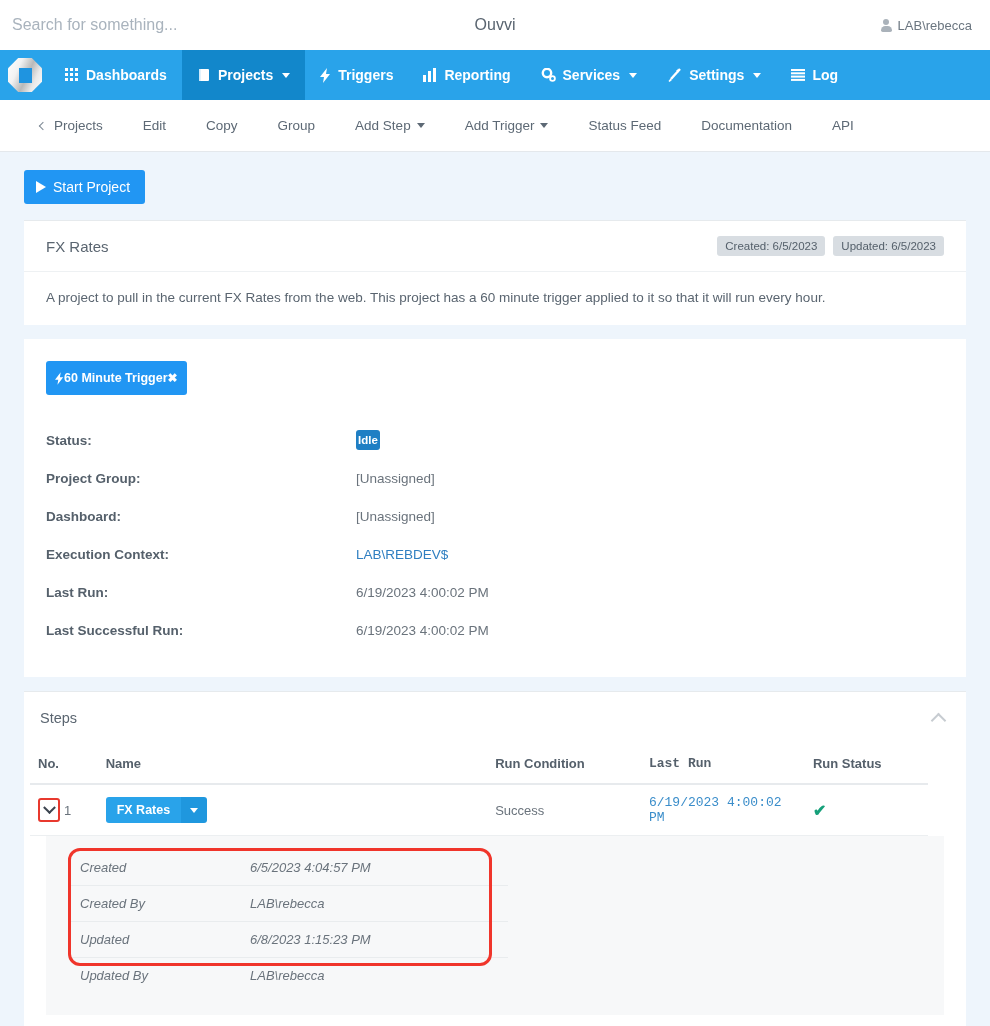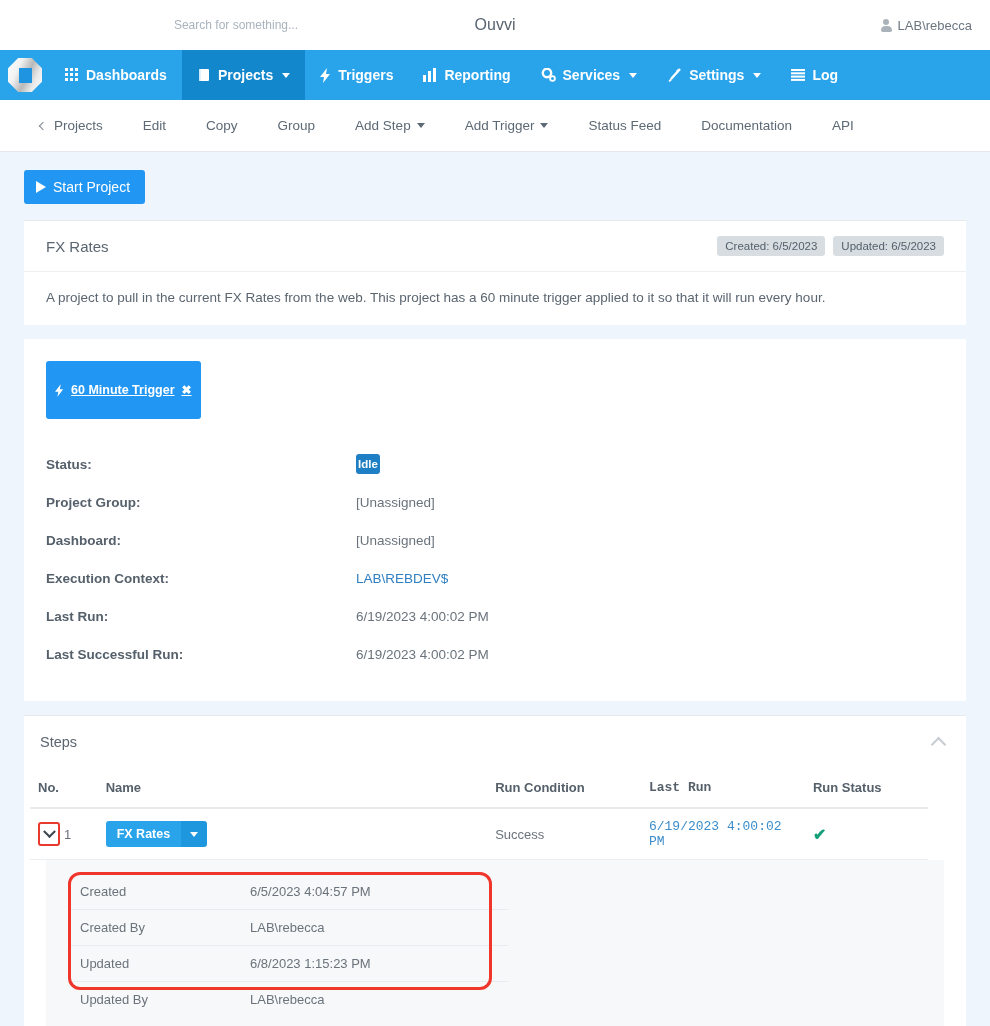--- a/index.html
+++ b/index.html
@@ -20,25 +20,25 @@
     background: #ffffff;
     display: flex;
     align-items: center;
     position: relative;
   }
   .search-input {
     border: none;
     outline: none;
     background: transparent;
     font-family: "Liberation Sans", sans-serif;
-    font-size: 12px;
+    font-size: 16px;
     color: #555;
+    margin-left: 10px;
     width: 300px;
     height: 40px;
-    text-align: right;
   }
   .search-input::placeholder { color: #a9b3bd; }
   .app-title {
     position: absolute;
     left: 0; right: 0;
     text-align: center;
     font-size: 16px;
     color: #5a6570;
     pointer-events: none;
   }
@@ -189,29 +189,28 @@
     border-top: 1px solid #eef1f3;
   }
 
   .gap { height: 14px; }
 
   .detail-panel {
     background: #fff;
     padding: 22px 22px 28px 22px;
   }
   .trigger-badge {
-    display: inline-flex; align-items: center; gap: 7px;
+    display: inline-flex; align-items: center; 
     background: #2196f3;
     color: #fff;
     border-radius: 3px;
     font-size: 12.5px;
     font-weight: bold;
-    padding: 22px 9px;
-    cursor: pointer;
-    text-decoration: underline;
+    padding: 10px 9px;
+    cursor: pointer;
   }
   .trigger-x { font-size: 12px; font-weight: bold; }
 
   .kv { margin-top: 26px; }
   .kv-row { display: flex; align-items: center; height: 38px; }
   .kv-key { width: 310px; font-weight: bold; font-size: 13.5px; color: #55606b; }
   .kv-val { font-size: 13.5px; color: #6a737c; }
   .kv-val a { color: #2f7fc1; text-decoration: none; }
   .badge-idle {
     background: #1f7fc4;
@@ -321,20 +320,21 @@
     background: #f7f8f9;
     margin: 0 22px;
     padding: 14px 0 22px 0;
     position: relative;
   }
   table.details {
     width: 440px;
     margin-left: 22px;
     border-collapse: collapse;
     background: transparent;
+    font-style: italic;
   }
   table.details td {
     padding: 10px 12px;
     font-size: 13px;
     color: #6a737c;
     border-bottom: 1px solid #e9ecee;
   }
   table.details tr:last-child td { border-bottom: none; }
   td.dt-key { width: 170px; }
   .redbox {

